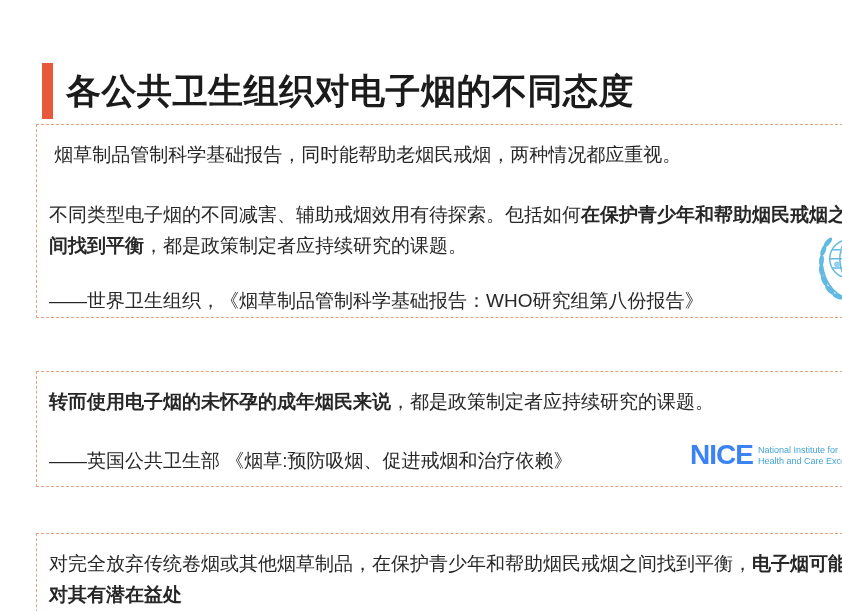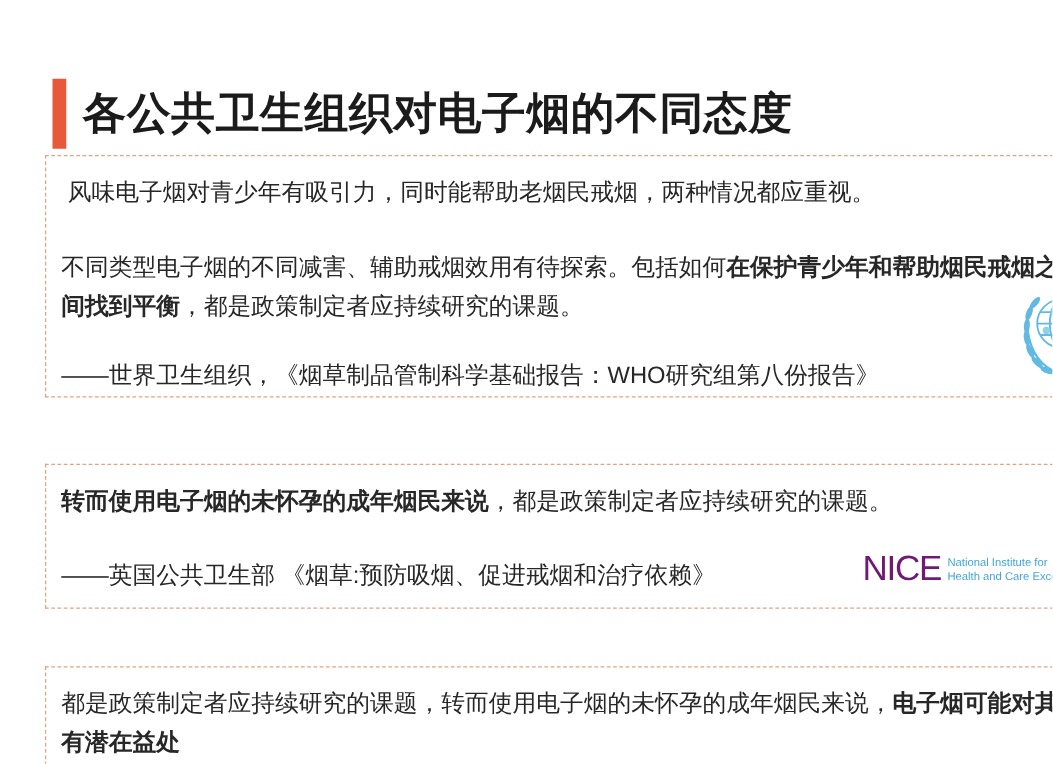--- a/index.html
+++ b/index.html
@@ -26,35 +26,35 @@
   #box-who{top:124px;height:194px;}
   #box-phe{top:371px;height:116px;}
   #box-phe .attribution{margin-top:28px;}
   #box-third{top:533px;height:110px;}
   .b{font-weight:bold;}
   
   .who-logo{position:absolute;left:803px;top:224px;width:92px;height:88px;}
   .who-logo svg{width:100%;height:100%;display:block;}
   
   .nice-logo{position:absolute;left:690px;top:441px;display:flex;align-items:flex-start;white-space:nowrap;}
-  .nice-abbr{font-size:28px;font-weight:normal;color:#701a75;letter-spacing:-1px;line-height:28px;}
+  .nice-abbr{font-size:28px;font-weight:bold;color:#3b82f6;letter-spacing:-1px;line-height:28px;}
   .nice-text{margin-left:5px;padding-top:4px;font-size:9px;line-height:11px;color:#44A5D6;}
 </style>
 </head>
 <body>
 
 <div class="page">
 
   <div class="title-row">
     <div class="accent-bar"></div>
     <h1 class="page-title">各公共卫生组织对电子烟的不同态度</h1>
   </div>
 
   <div class="quote-box" id="box-who">
-    <p><span> 风味电子烟对青少年有吸引力，同时能帮助老烟民戒烟，两种情况都应重视。</span></p>
+    <p><span> 烟草制品管制科学基础报告，同时能帮助老烟民戒烟，两种情况都应重视。</span></p>
     <p class="p-follow"><span>不同类型电子烟的不同减害、辅助戒烟效用有待探索。包括如何</span><span class="b">在保护青少年和帮助烟民戒烟之间找到平衡</span><span>，都是政策制定者应持续研究的课题。</span></p>
     <p class="attribution">——世界卫生组织，《烟草制品管制科学基础报告：WHO研究组第八份报告》</p>
   </div>
 
   <div class="who-logo">
     <svg viewBox="0 0 100 96" xmlns="http://www.w3.org/2000/svg">
 
       <g fill="none" stroke="#62B9E2" stroke-width="1.6">
         <circle cx="50" cy="38" r="21"></circle>
         <ellipse cx="50" cy="38" rx="10" ry="21"></ellipse>
@@ -102,16 +102,16 @@
 
   <div class="nice-logo">
     <span class="nice-abbr">NICE</span>
     <span class="nice-text">
       <span>National Institute for</span><br>
       <span>Health and Care Excellence</span>
     </span>
   </div>
 
   <div class="quote-box" id="box-third">
-    <p><span>都是政策制定者应持续研究的课题，转而使用电子烟的未怀孕的成年烟民来说，</span><span class="b">电子烟可能对其有潜在益处</span></p>
+    <p><span>对完全放弃传统卷烟或其他烟草制品，在保护青少年和帮助烟民戒烟之间找到平衡，</span><span class="b">电子烟可能对其有潜在益处</span></p>
   </div>
 
 </div>
 
 </body></html>

